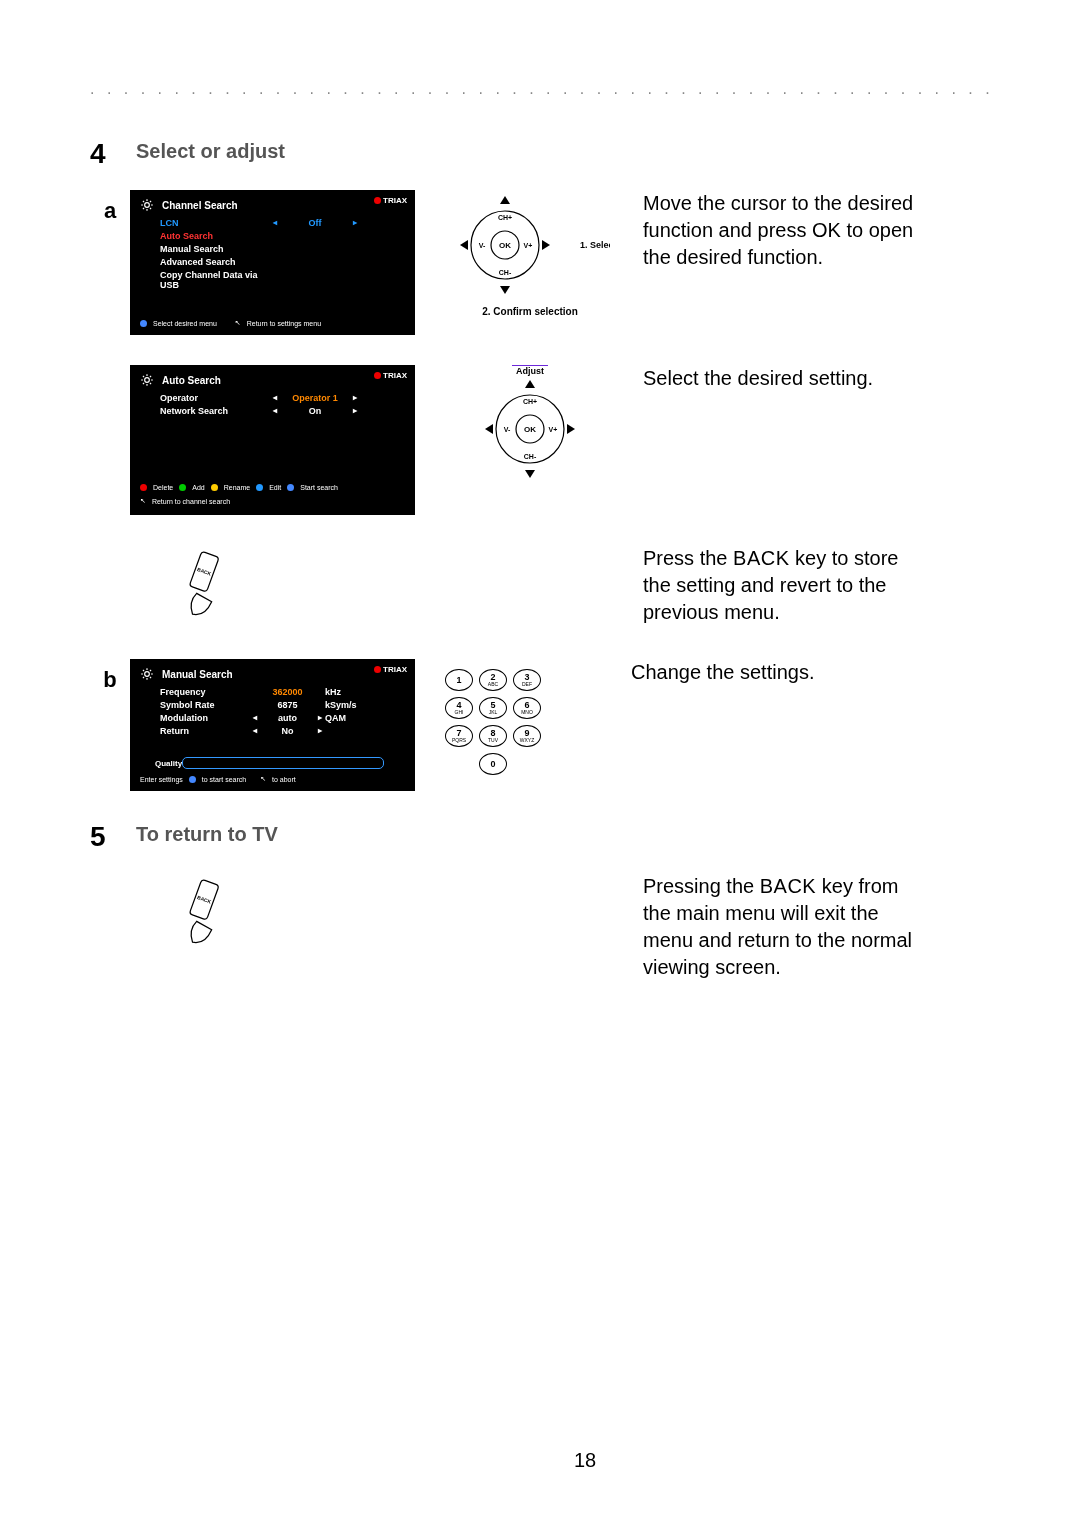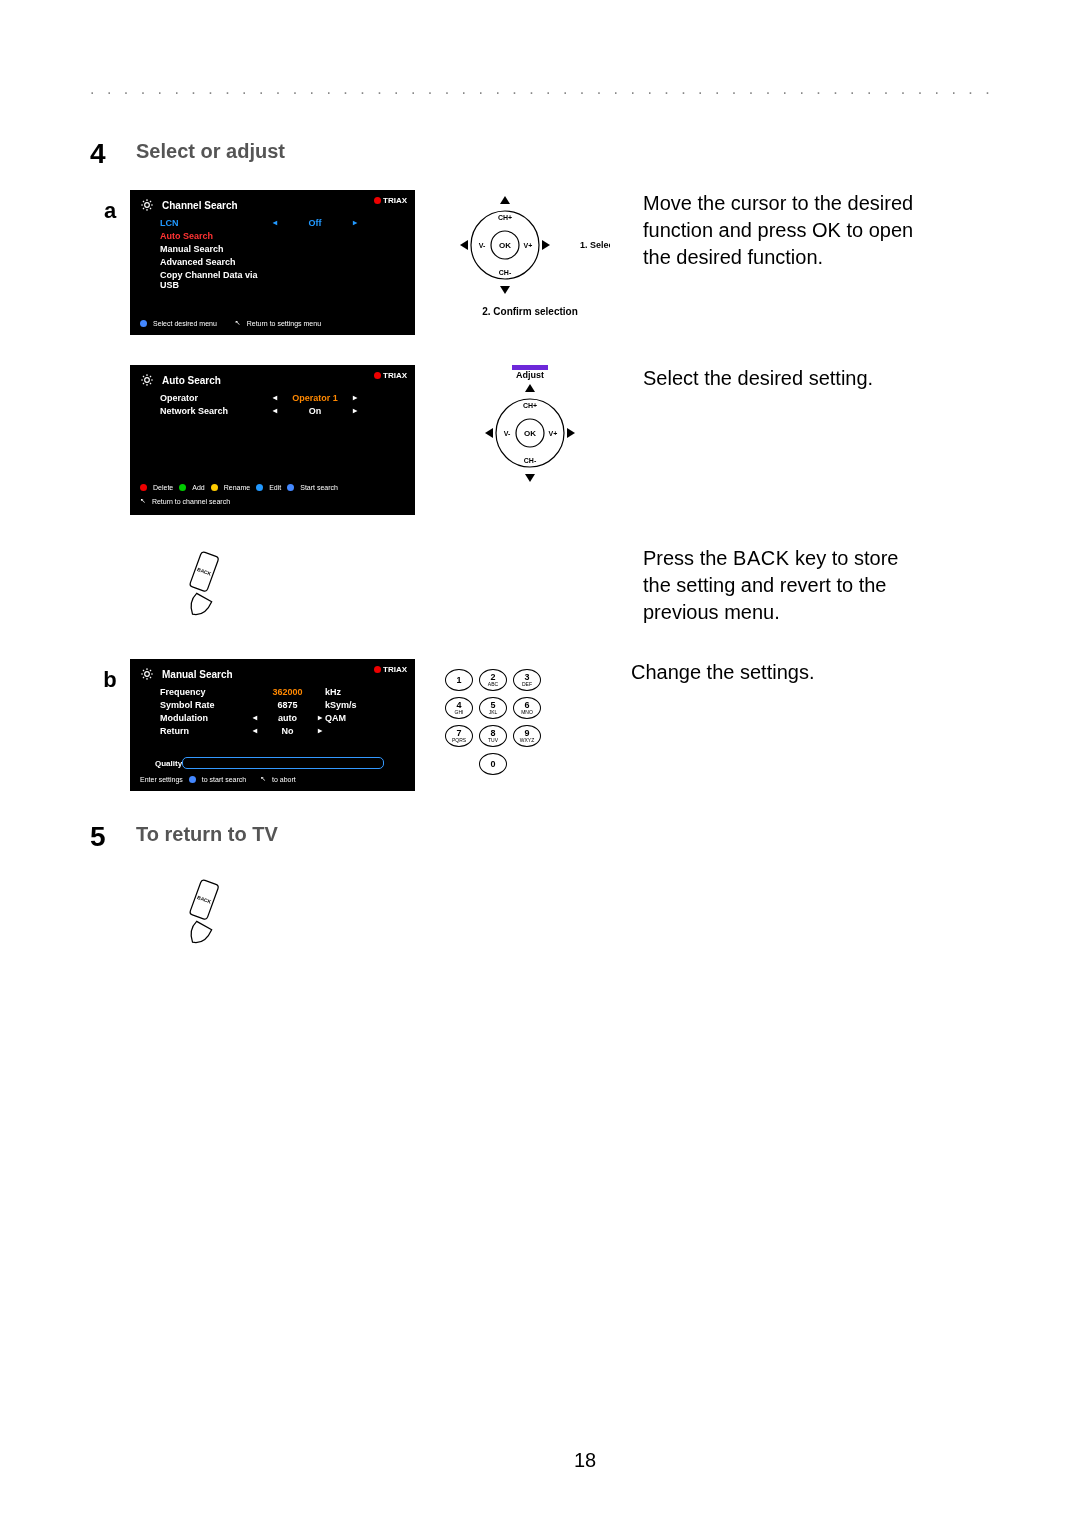--- a/index.html
+++ b/index.html
@@ -297,21 +297,21 @@
           <span class="dot-ok"></span>
           <span>Start search</span>
         </div>
       <div class="screen-footer">
           <span>↖</span>
           <span>Return to channel search</span>
         </div>
     </div>
 
     <div class="diagram-col">
-      <div style="font-size:9px;border-top:5px solid #6d28d9;padding:0 4px;margin-bottom:-2px">Adjust</div>
+      <div style="font-size:9px;border-top:1px solid #6d28d9;padding:0 4px;margin-bottom:-2px">Adjust</div>
       <svg width="110" height="110" viewBox="0 0 110 110">
         <g stroke="#000" fill="none" stroke-width="1.2">
           <ellipse cx="55" cy="55" rx="34" ry="34"></ellipse>
           <circle cx="55" cy="55" r="14"></circle>
         </g>
         <polygon points="55,6 50,14 60,14" fill="#000"></polygon>
         <polygon points="55,104 50,96 60,96" fill="#000"></polygon>
         <polygon points="10,55 18,50 18,60" fill="#000"></polygon>
         <polygon points="100,55 92,50 92,60" fill="#000"></polygon>
         <text x="55" y="58" font-size="8" text-anchor="middle" font-weight="bold">OK</text>
@@ -452,17 +452,20 @@
     <div style="width:285px">
       <svg class="back-remote" viewBox="0 0 60 80" width="60" height="80">
         <g stroke="#000" fill="#fff" stroke-width="1.5">
           <rect x="18" y="2" width="22" height="44" rx="4" transform="rotate(20 29 24)"></rect>
           <path d="M20 50 Q10 60 15 75 Q30 78 38 60 Z"></path>
         </g>
         <text x="29" y="26" font-size="6" font-weight="bold" text-anchor="middle" transform="rotate(20 29 24)">BACK</text>
       </svg>
     </div>
     <div class="diagram-col"></div>
+    <div class="desc">
+      <span>Pressing the </span><span class="sc">BACK</span><span> key from the main menu will exit the menu and return to the normal viewing screen.</span>
+    </div>
   </div>
 
 </div>
 
 <div class="page-num">18</div>
 
 </body></html>

